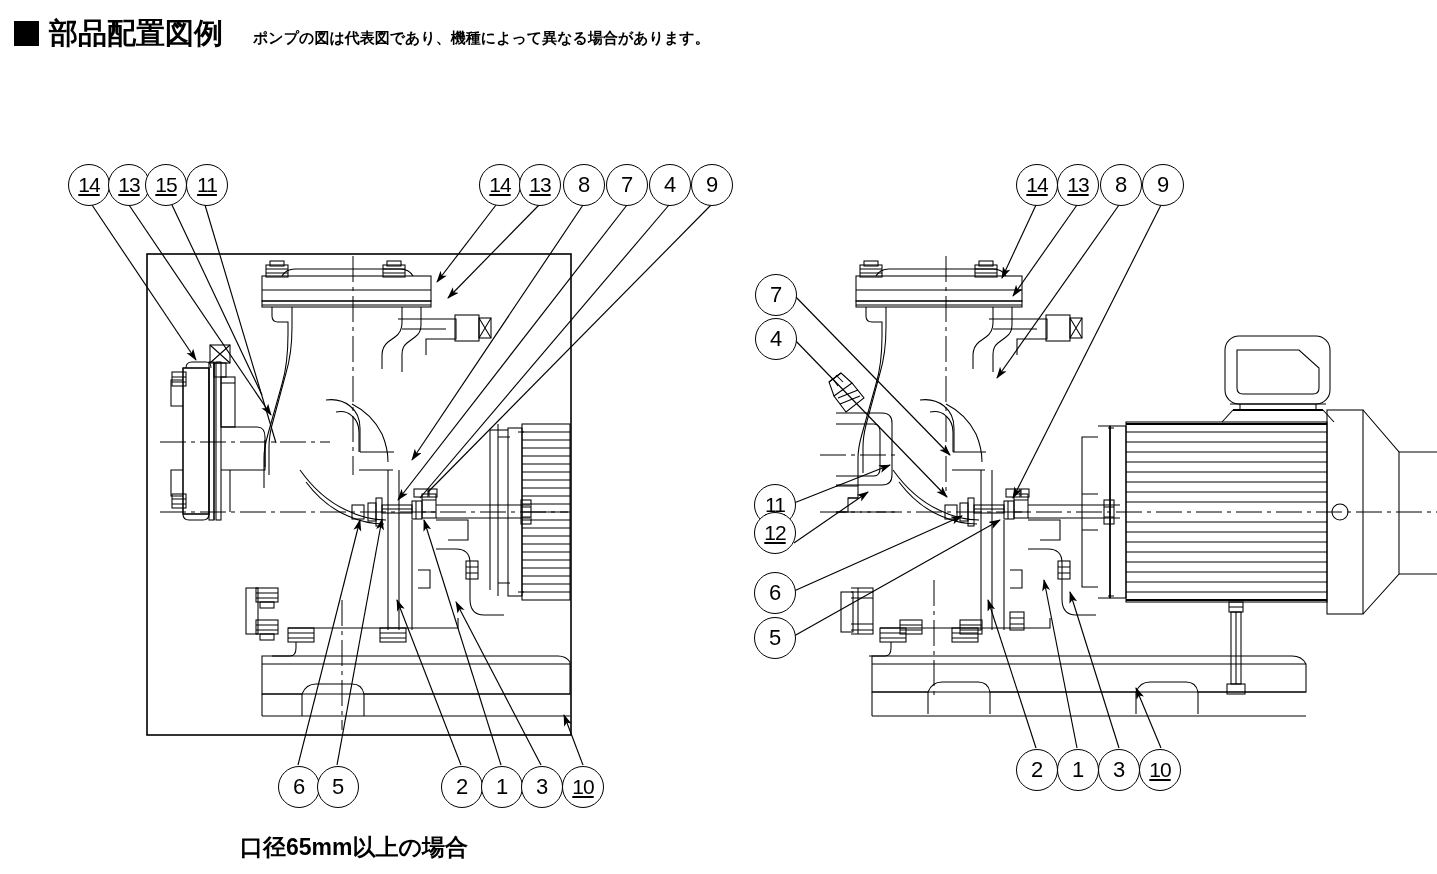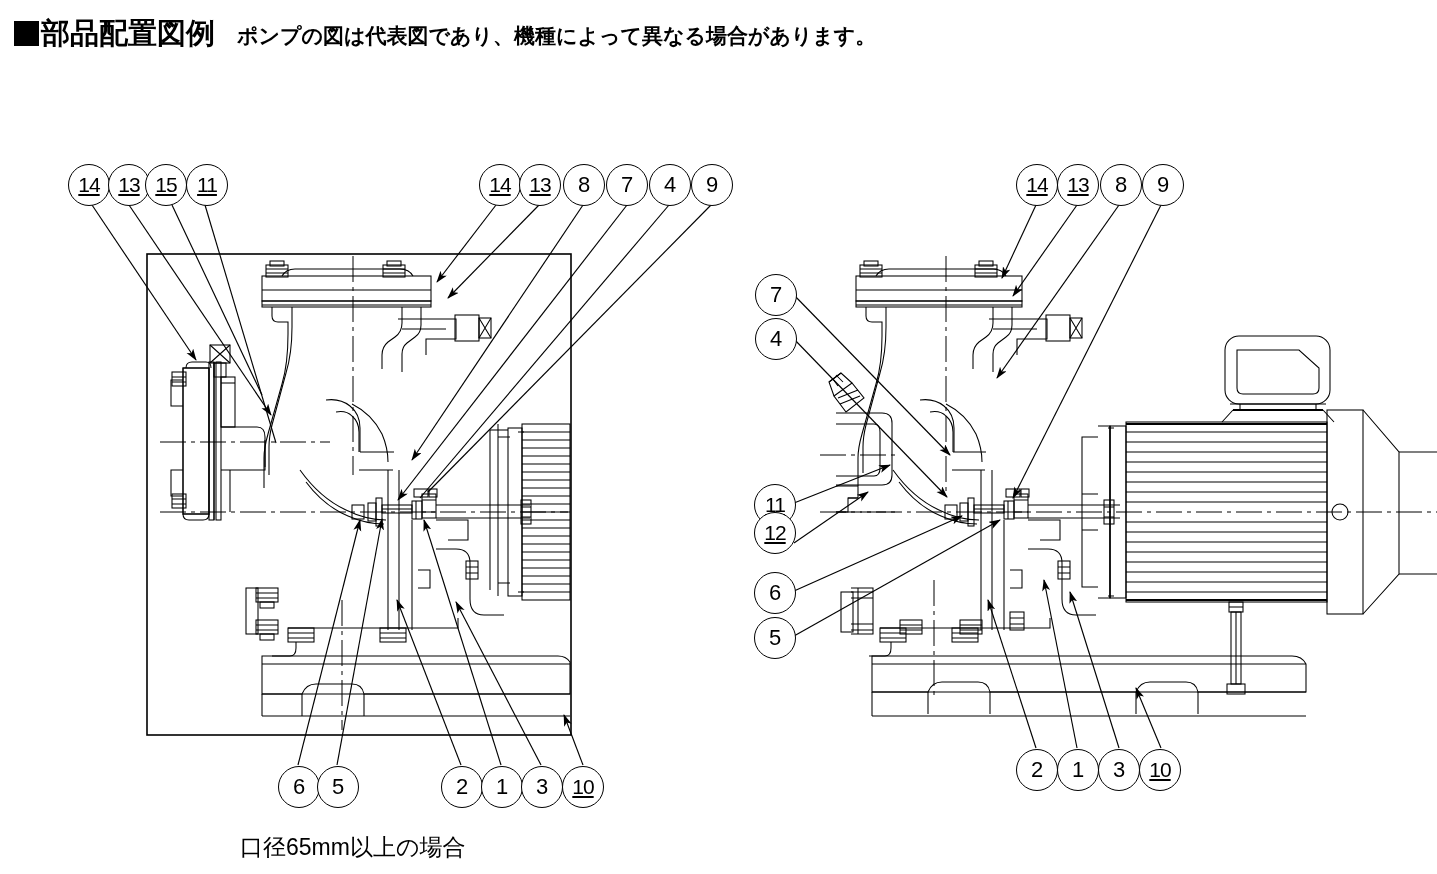--- a/index.html
+++ b/index.html
@@ -22,38 +22,39 @@
     height: 874px;
   }
   
   .header {
     position: absolute;
     left: 14px;
     top: 18px;
     display: flex;
     align-items: baseline;
     white-space: nowrap;
+    gap: 8px;
   }
   .hdr-bullet {
     display: inline-block;
     width: 25px;
     height: 25px;
     background: #000;
     margin-right: 2px;
     position: relative;
     top: 3px;
   }
   .hdr-title {
     font-size: 29px;
     font-weight: bold;
     letter-spacing: 0px;
     line-height: 1;
   }
   .hdr-note {
-    font-size: 21px;
+    font-size: 15px;
     font-weight: bold;
     margin-left: 22px;
     line-height: 1;
   }
   
   .callout {
     position: absolute;
     border: 1.6px solid #000;
     border-radius: 50%;
     background: #fff;
@@ -64,21 +65,21 @@
     font-weight: normal;
     box-sizing: border-box;
     z-index: 30;
     font-family: "Liberation Sans", sans-serif;
   }
   .callout.w2 { letter-spacing: -1px; font-size: 21px; text-decoration: underline; }
   
   .caption {
     position: absolute;
     font-size: 23px;
-    font-weight: normal;
+    font-weight: bold;
     white-space: nowrap;
   }
   svg.draw {
     position: absolute;
     left: 0; top: 0;
     width: 1437px;
     height: 874px;
     z-index: 5;
   }
   .lead { stroke: #000; stroke-width: 1.15; fill: none; }

